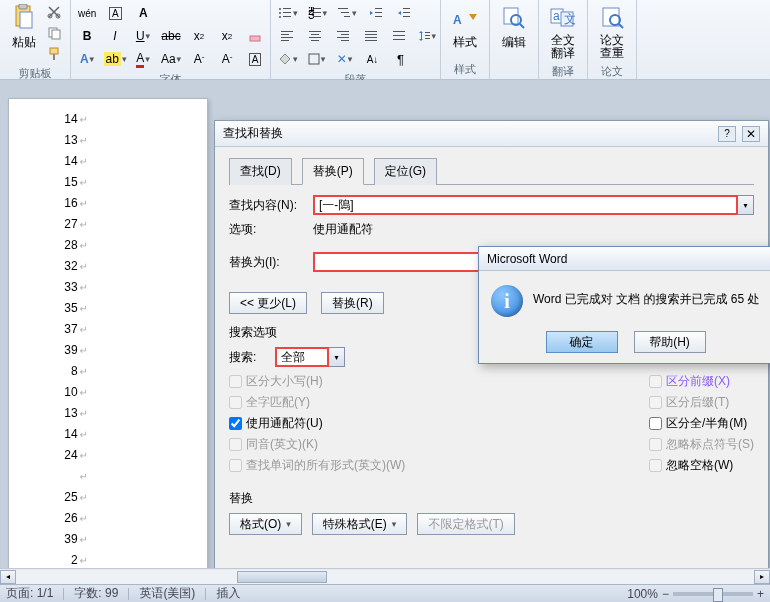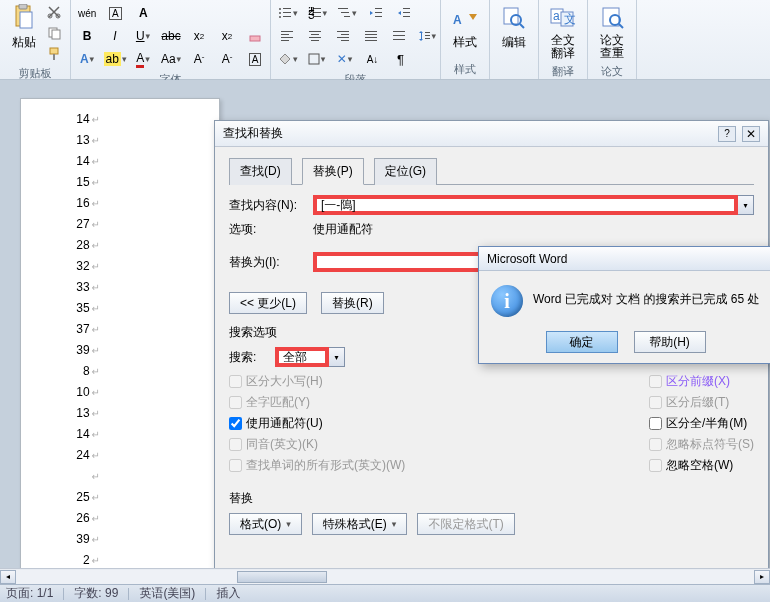--- a/index.html
+++ b/index.html
@@ -12,37 +12,37 @@
 .clip-body{display:flex;gap:2px}
 .big-btn{display:flex;flex-direction:column;align-items:center;gap:2px;padding:2px 4px;cursor:pointer}
 .big-icon{width:28px;height:28px;display:flex;align-items:center;justify-content:center}
 .small-row{display:flex;gap:8px;align-items:center;height:22px}
 .tbtn{min-width:20px;height:20px;display:flex;align-items:center;justify-content:center;cursor:pointer;border:1px solid transparent}
 .font-cols{display:flex;flex-direction:column;gap:1px}
 .dd{font-size:9px;color:#555;margin-left:1px}
 
 
 .docarea{position:absolute;left:0;top:80px;right:0;bottom:18px;background:#c5d0dc;display:flex}
-.page{background:#fff;margin:18px 0 0 20px;width:200px;height:480px;padding:10px 18px;border:1px solid #b0b8c0;box-shadow:2px 2px 4px rgba(0,0,0,.15)}
+.page{background:#fff;margin:18px 0 0 8px;width:200px;height:480px;padding:10px 18px;border:1px solid #b0b8c0;box-shadow:2px 2px 4px rgba(0,0,0,.15)}
 .numcol{display:inline-block;width:50%;vertical-align:top}
 .numcol div{font-size:12px;color:#000;line-height:20px;text-align:right;padding-right:20px}
 .numcol div::after{content:"↵";color:#b0b0b0;font-size:10px;margin-left:2px}
 
 
 .dialog{position:absolute;left:214px;top:120px;width:555px;height:450px;background:#f0f0f0;border:1px solid #8a9aad;box-shadow:3px 3px 8px rgba(0,0,0,.25)}
 .dlg-title{background:linear-gradient(#fbfcfd,#e6ecf4);height:26px;display:flex;align-items:center;padding:0 8px;border-bottom:1px solid #c0c8d4;justify-content:space-between}
 .dlg-title-r{display:flex;gap:6px}
 .sys-btn{width:18px;height:16px;border:1px solid #9fb0c4;background:#e6ecf4;display:flex;align-items:center;justify-content:center;font-size:10px;cursor:pointer}
 .dlg-body{padding:10px 14px}
 .tabs{display:flex;border-bottom:1px solid #9fa8b4;margin-bottom:10px}
 .tab{padding:4px 10px;border:1px solid #9fa8b4;border-bottom:none;background:#e6e9ee;margin-right:10px;cursor:pointer;position:relative;top:1px}
 .tab.active{background:#f0f0f0;border-bottom:1px solid #f0f0f0}
 .frow{display:flex;align-items:center;margin-bottom:6px;gap:6px}
 .flabel{width:78px}
-.finput{flex:1;height:20px;border:4px solid #ef4444;background:#fff;padding:0 4px;display:flex;align-items:center}
+.finput{flex:1;height:20px;border:2px solid #ef4444;background:#fff;padding:0 4px;display:flex;align-items:center}
 .combo{display:flex}
 .combo .cbtn{width:16px;border:1px solid #8090a8;border-left:none;background:linear-gradient(#f4f6fa,#d8e0ec);display:flex;align-items:center;justify-content:center;font-size:8px;cursor:pointer}
 .btn{height:22px;padding:0 10px;border:1px solid #8a98ac;background:linear-gradient(#fdfefe,#e4eaf2);cursor:pointer;display:inline-flex;align-items:center;gap:4px}
 .btn.primary{background:linear-gradient(#cde6fb,#9ac9ef);border-color:#5a8fc8}
 .btn.disabled{color:#999;cursor:default}
 .fieldset-label{margin:10px 0 6px}
 .opts{display:flex;gap:60px}
 .optcol{display:flex;flex-direction:column;gap:4px}
 .chk{display:flex;align-items:center;gap:4px;cursor:pointer}
 .chk input{width:13px;height:13px}
@@ -516,13 +516,19 @@
 </div>
 
 <div class="statusbar">
   <span>页面: 1/1</span>
     <span class="sp"></span>
   <span>字数: 99</span>
     <span class="sp"></span>
   <span>英语(美国)</span>
     <span class="sp"></span>
   <span>插入</span>
+  <div class="zoom">
+    <span>100%</span>
+    <span>−</span>
+    <div class="zslider"></div>
+    <span>+</span>
+  </div>
 </div>
 
 </body></html>

